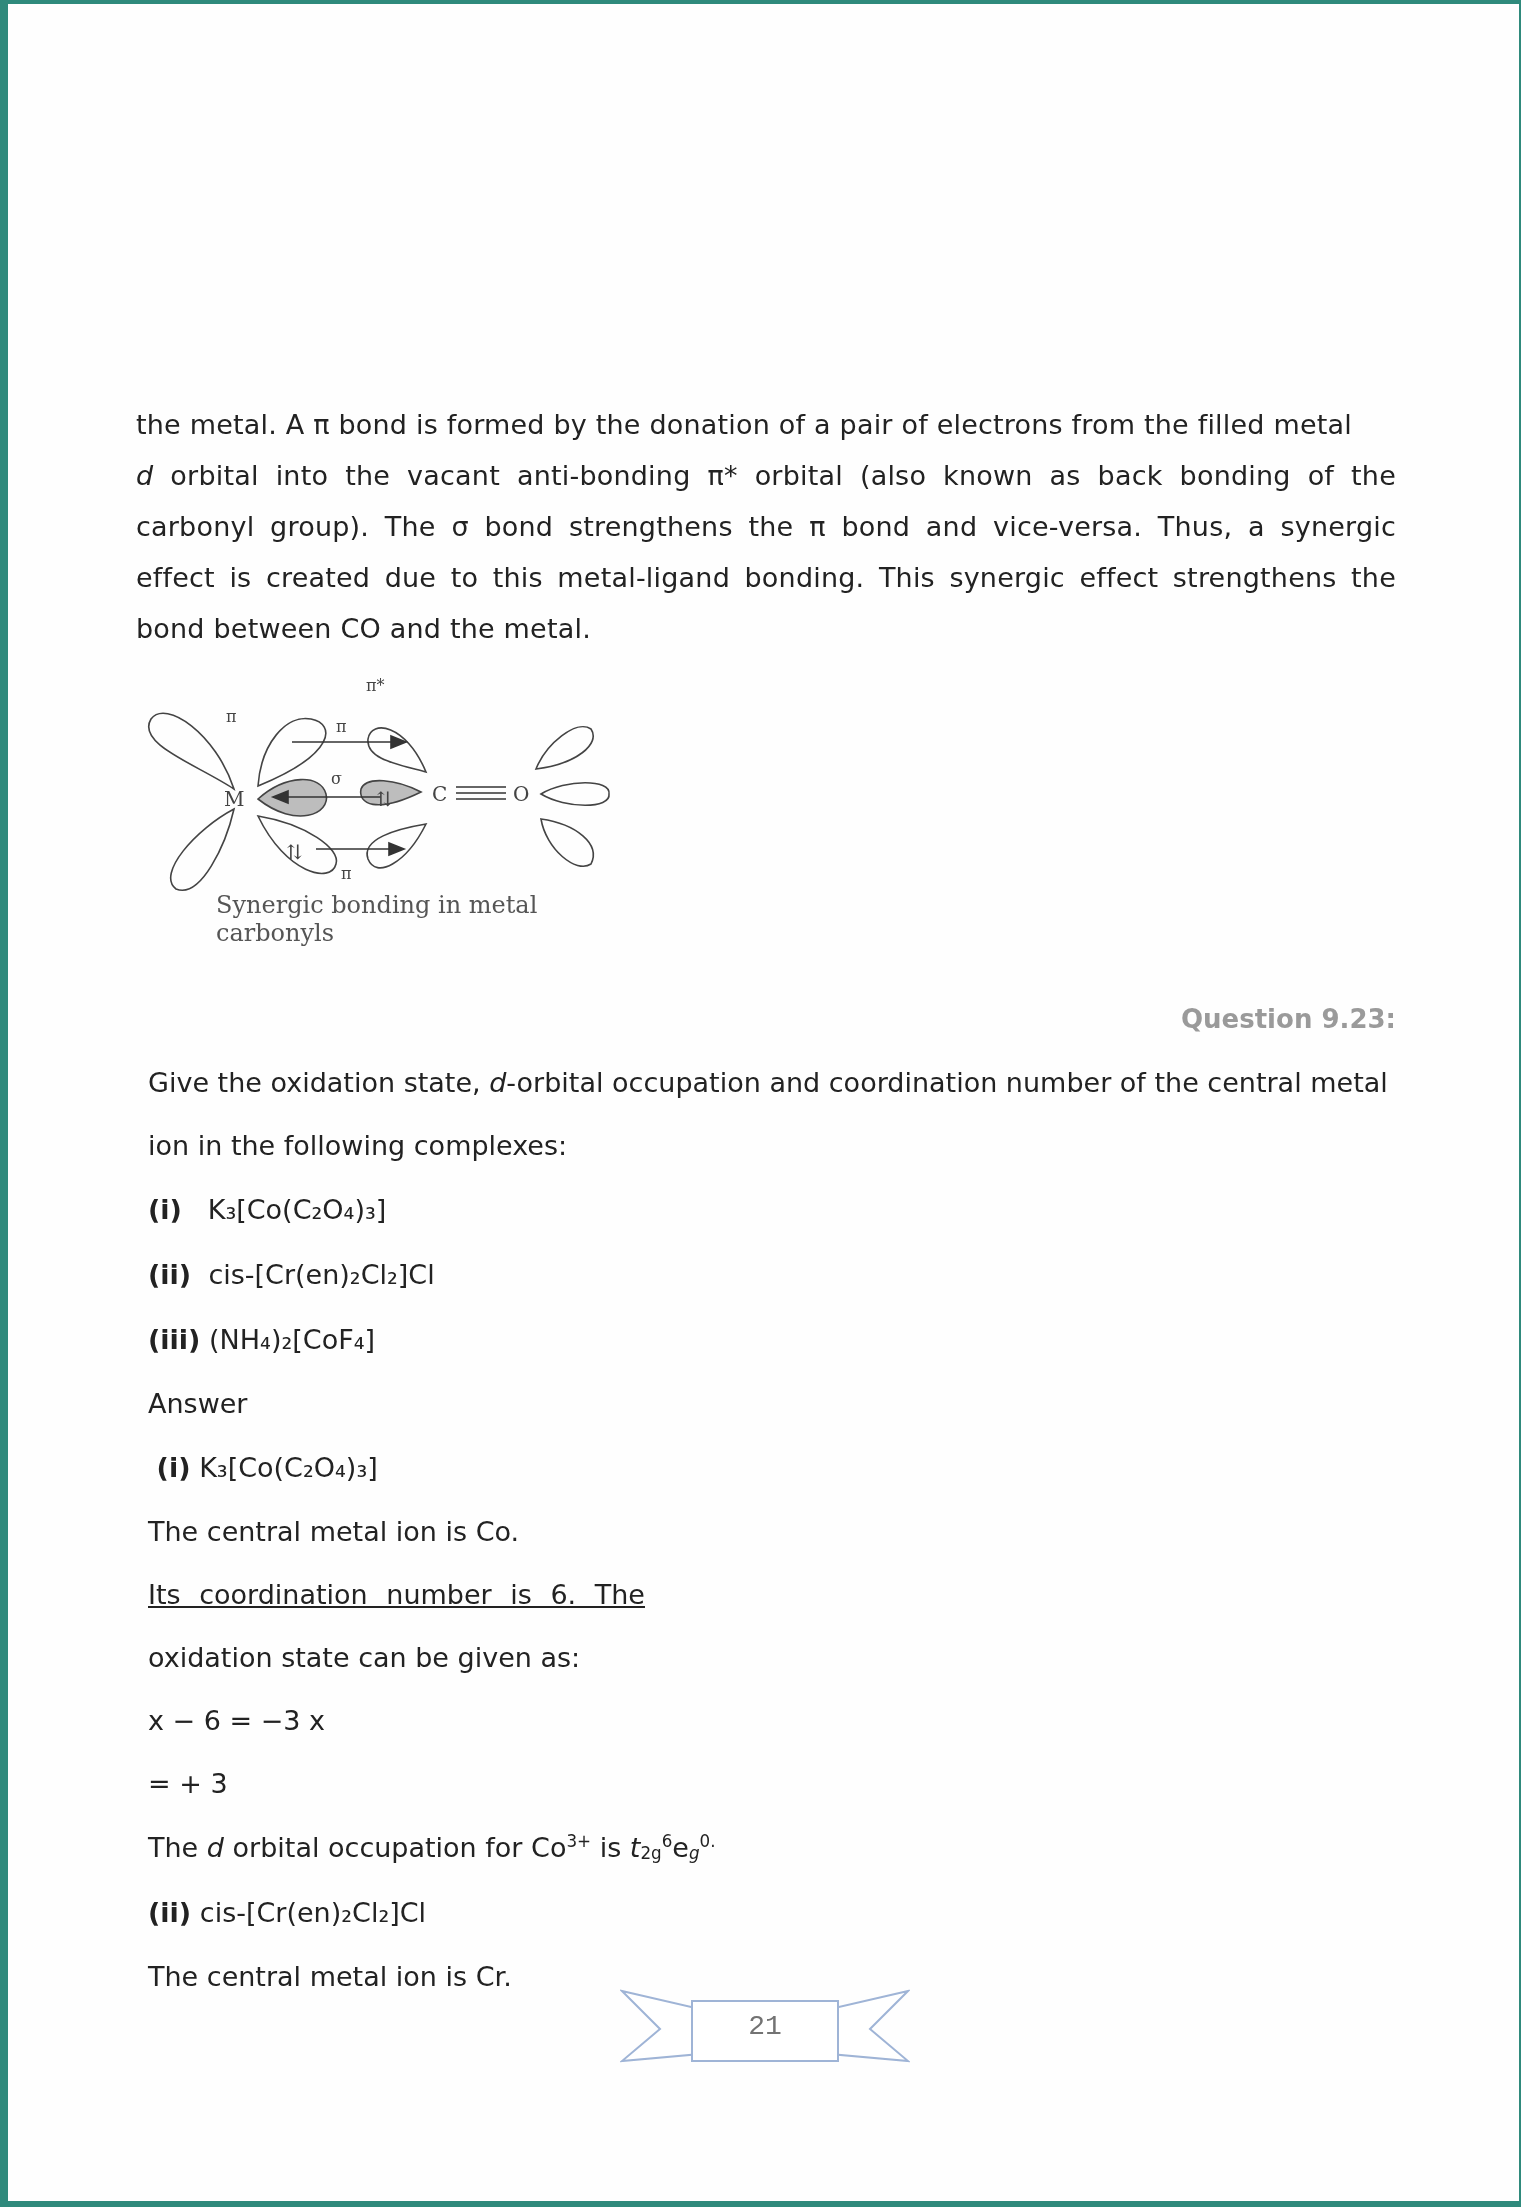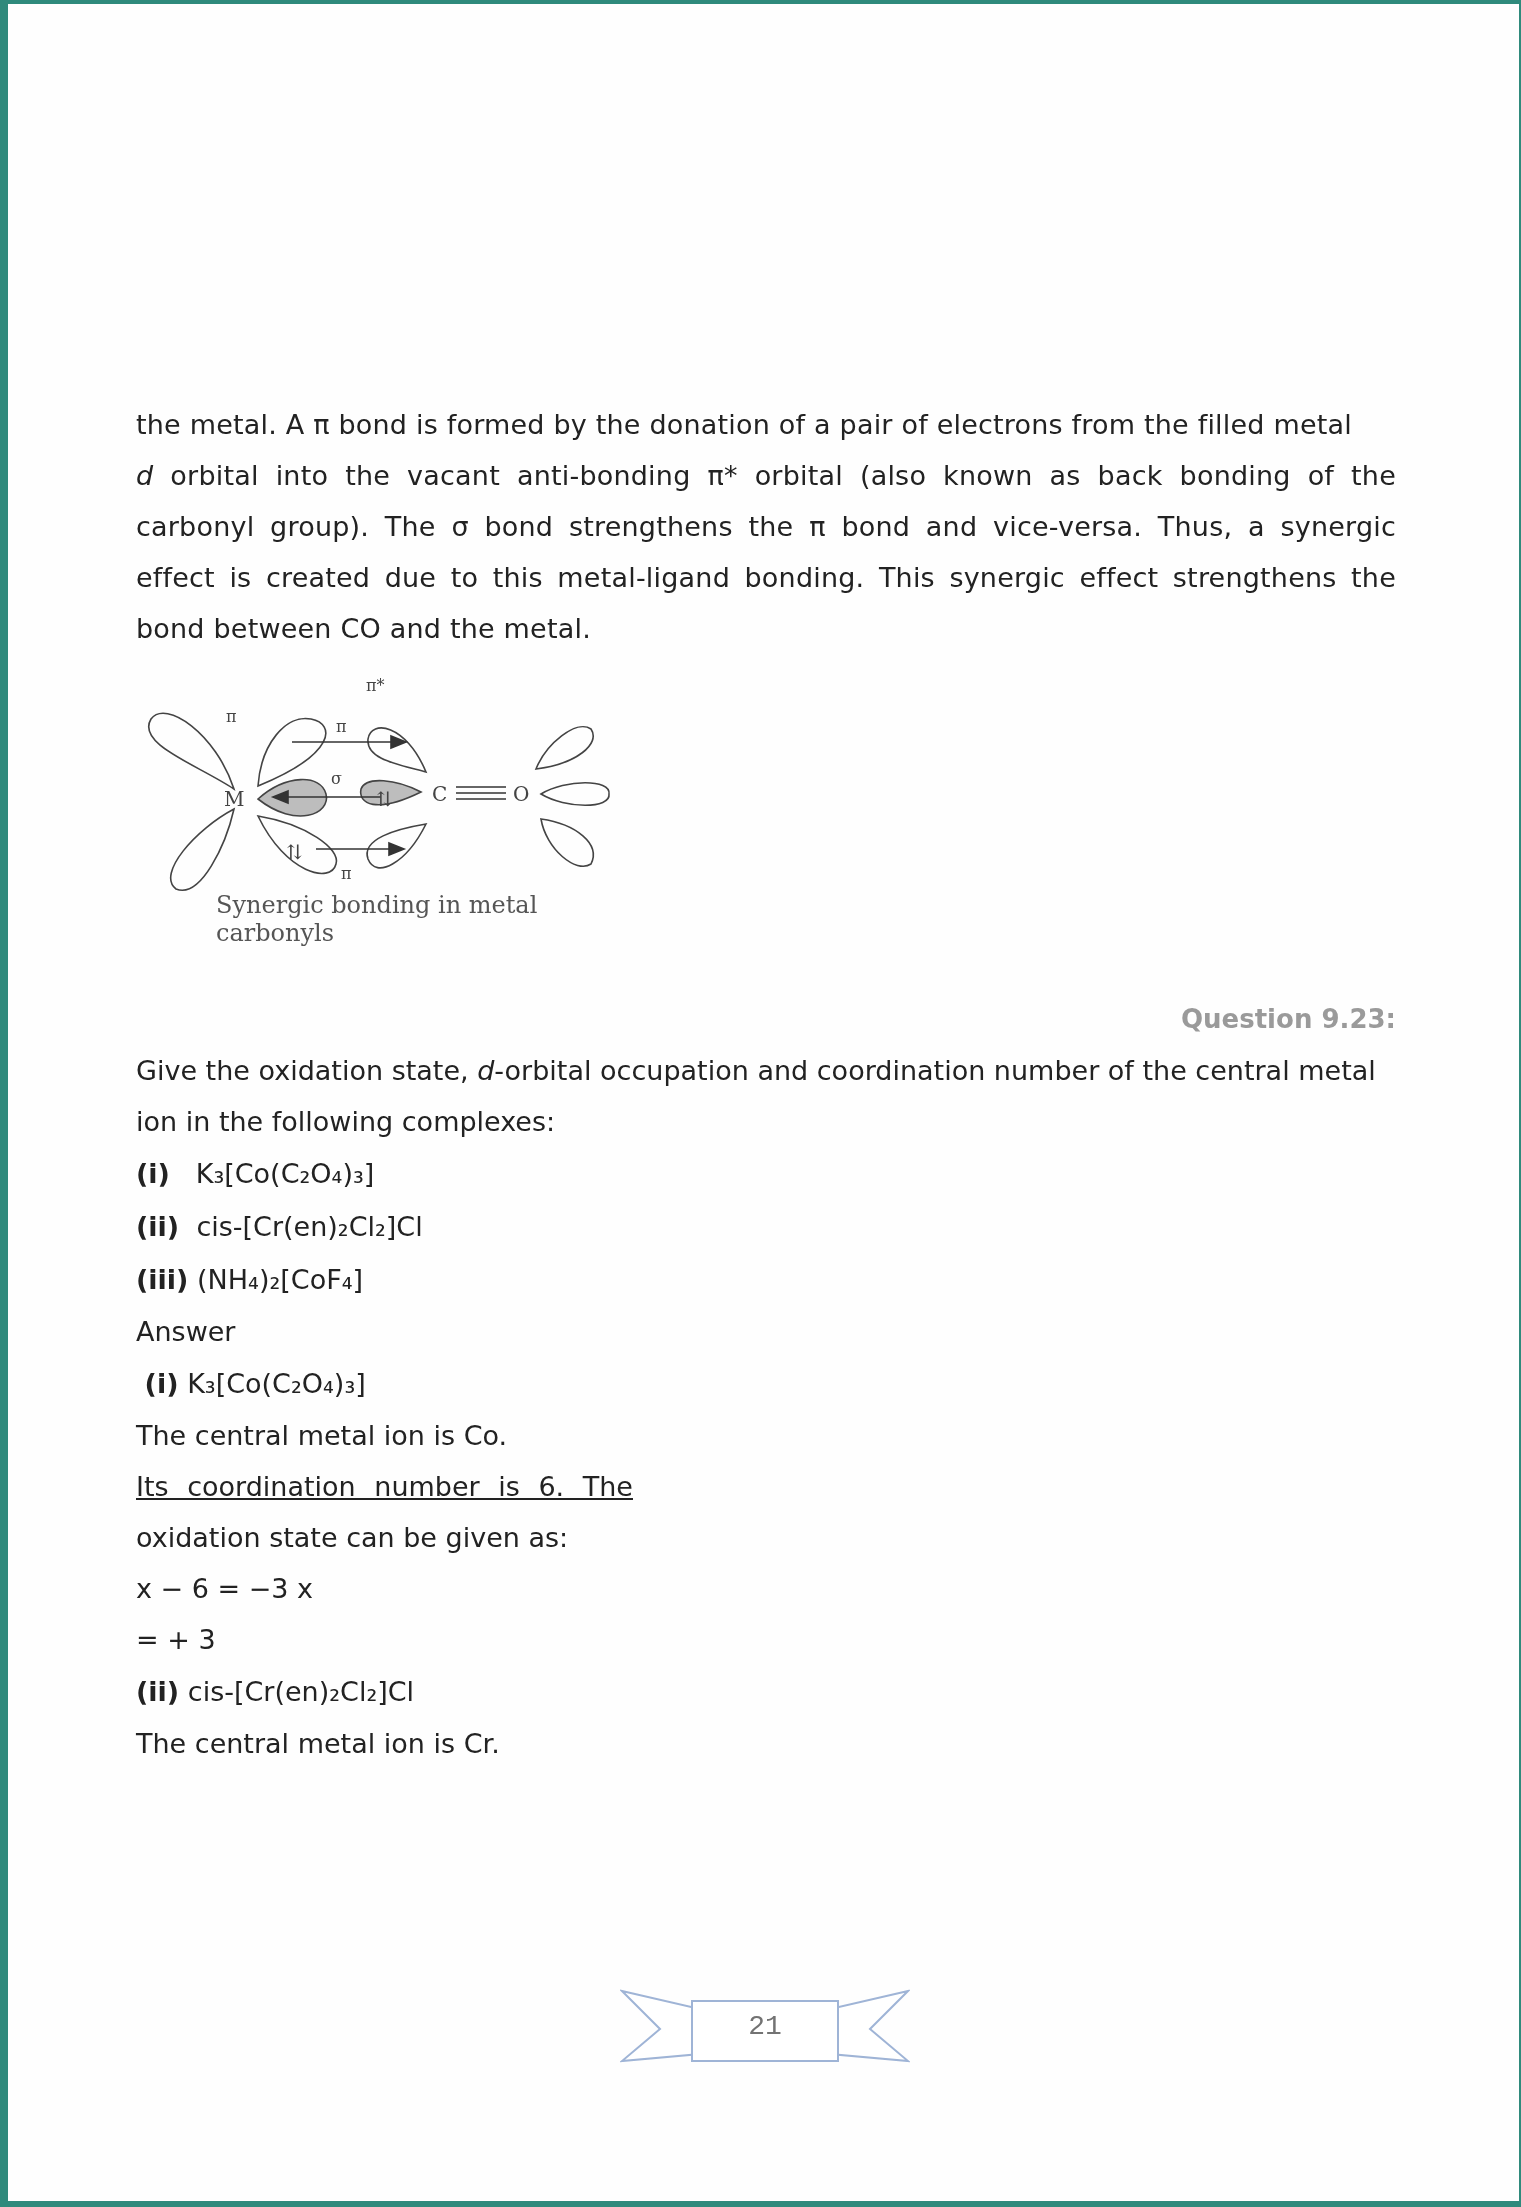--- a/index.html
+++ b/index.html
@@ -20,21 +20,21 @@
     position: absolute; left: 128px; top: 395px;
     width: 1260px;
     font-size: 27px;
   }
   .para {
     line-height: 51px;
     text-align: justify;
     letter-spacing: 0.2px;
     margin: 0;
   }
-  .line { line-height: 51px; white-space: nowrap; margin: 0; }
+  .line { line-height: 51px; white-space: nowrap; margin: 12px; }
   .tight { line-height: 53px; }
   .figure { position: relative; width: 480px; height: 290px; margin: 10px 0 0 0; }
   .figure svg { position: absolute; left: 0; top: 0; }
   .caption {
     position: absolute; left: 80px; top: 227px;
     font-family: "DejaVu Serif", "Liberation Serif", serif;
     font-size: 24px; color: #555;
   }
   .qhead {
     margin-top: 40px;
@@ -126,20 +126,21 @@
     <p class="line tight"><b class="lbl">(ii)</b>&nbsp; <span>cis-[Cr(en)₂Cl₂]Cl</span></p>
     <p class="line tight"><b class="lbl">(iii)</b> <span>(NH₄)₂[CoF₄]</span></p>
 
     <p class="line">Answer</p>
     <p class="line tight">&nbsp;<b class="lbl">(i)</b> <span>K₃[Co(C₂O₄)₃]</span></p>
     <p class="line">The central metal ion is Co.</p>
     <p class="line spread">Its coordination number is 6. The</p>
     <p class="line">oxidation state can be given as:</p>
     <p class="line"><span>x − 6 = −3 x</span></p>
     <p class="line">= + 3</p>
+    <p class="line tight"><span>The </span><i>d</i><span> orbital occupation for Co</span><sup>3+</sup><span> is </span><i>t</i><sub>2g</sub><sup>6</sup><span>e</span><sub><i>g</i></sub><sup>0.</sup></p>
 
     <p class="line tight"><b class="lbl">(ii)</b> <span>cis-[Cr(en)₂Cl₂]Cl</span></p>
     <p class="line">The central metal ion is Cr.</p>
   </div>
 
   <div class="ribbon">
     <svg width="290" height="80" viewBox="0 0 290 80">
       <g fill="#fff" stroke="#9fb4d6" stroke-width="2">
         <polygon points="2,2 80,20 80,65 2,72 40,40"></polygon>
         <polygon points="288,2 210,20 210,65 288,72 250,40"></polygon>

